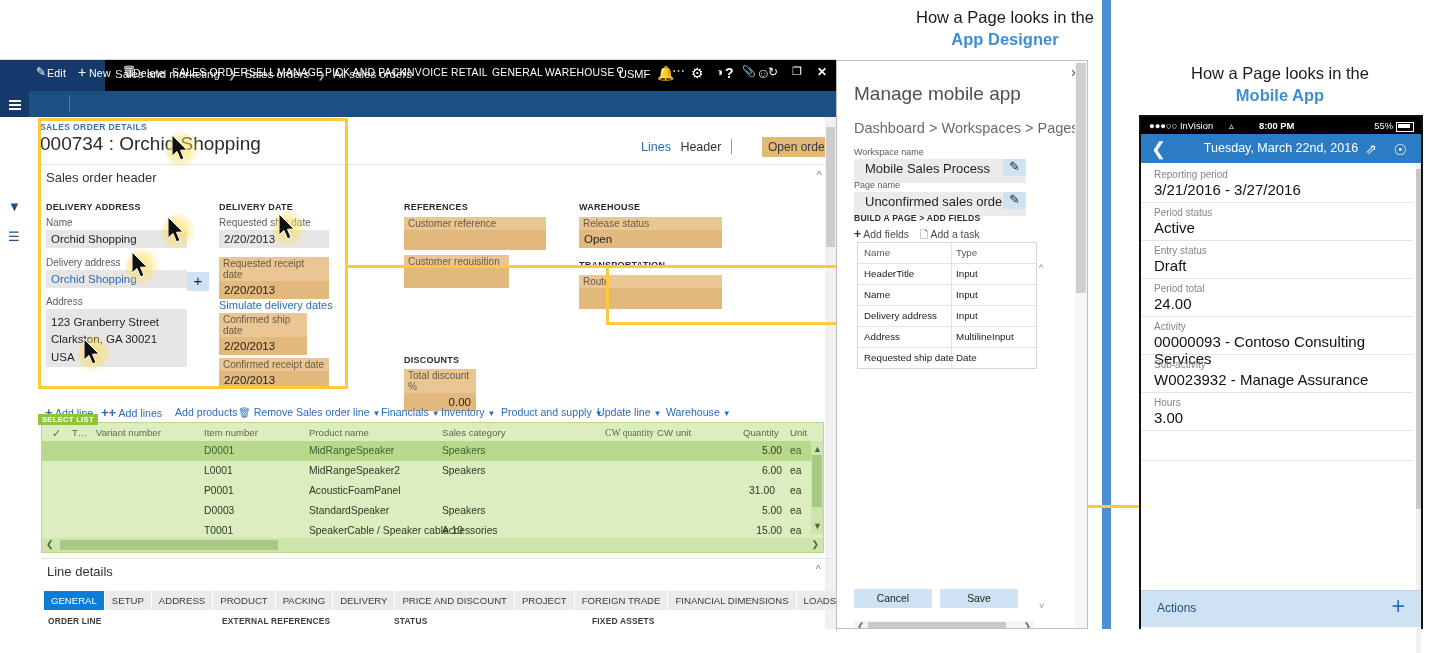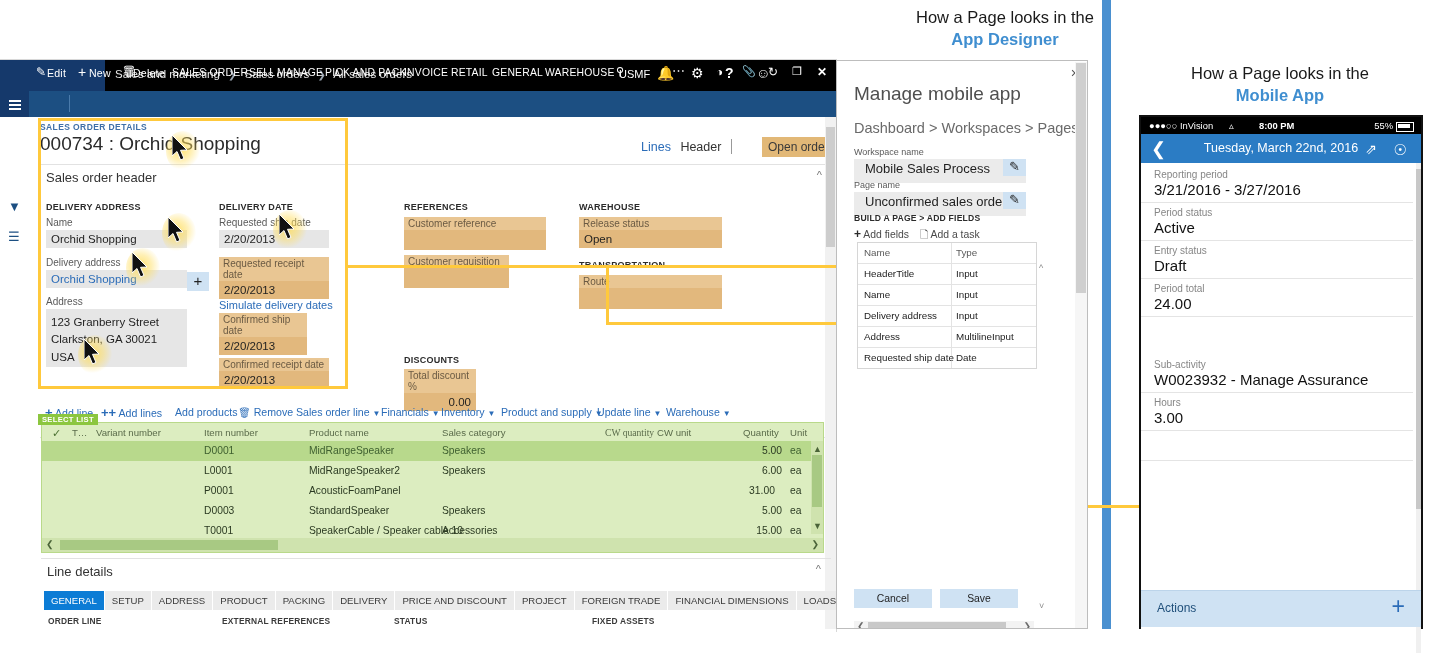--- a/index.html
+++ b/index.html
@@ -571,20 +571,24 @@
         <span class="mv">Active</span>
       </div>
       <div class="mrow" style="top:78px;height:38px;">
         <span class="ml">Entry status</span>
         <span class="mv">Draft</span>
       </div>
       <div class="mrow" style="top:116px;height:38px;">
         <span class="ml">Period total</span>
         <span class="mv">24.00</span>
       </div>
+      <div class="mrow" style="top:154px;height:38px;">
+        <span class="ml">Activity</span>
+        <span class="mv">00000093 - Contoso Consulting Services</span>
+      </div>
       <div class="mrow" style="top:192px;height:38px;">
         <span class="ml">Sub-activity</span>
         <span class="mv">W0023932 - Manage Assurance</span>
       </div>
       <div class="mrow" style="top:230px;height:38px;">
         <span class="ml">Hours</span>
         <span class="mv">3.00</span>
       </div>
       <div class="mrow" style="top:268px;height:30px;"></div>
     </div>

